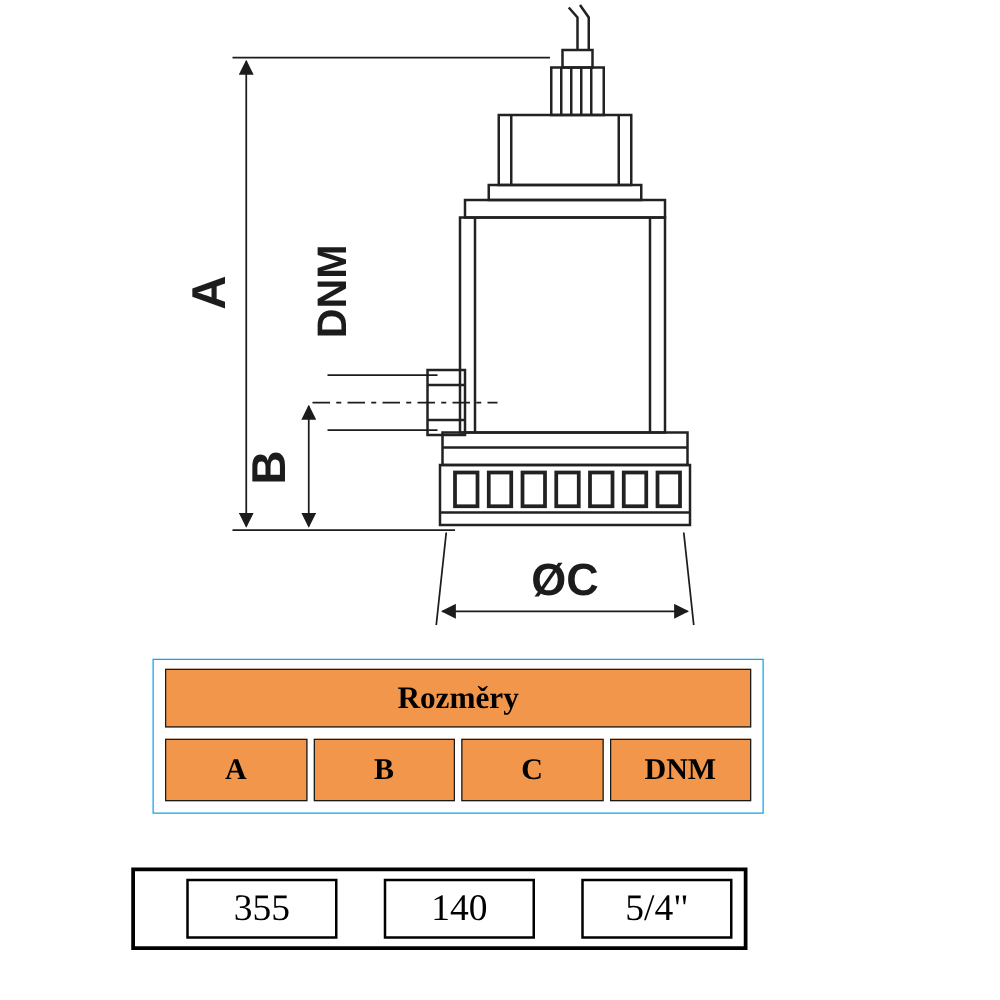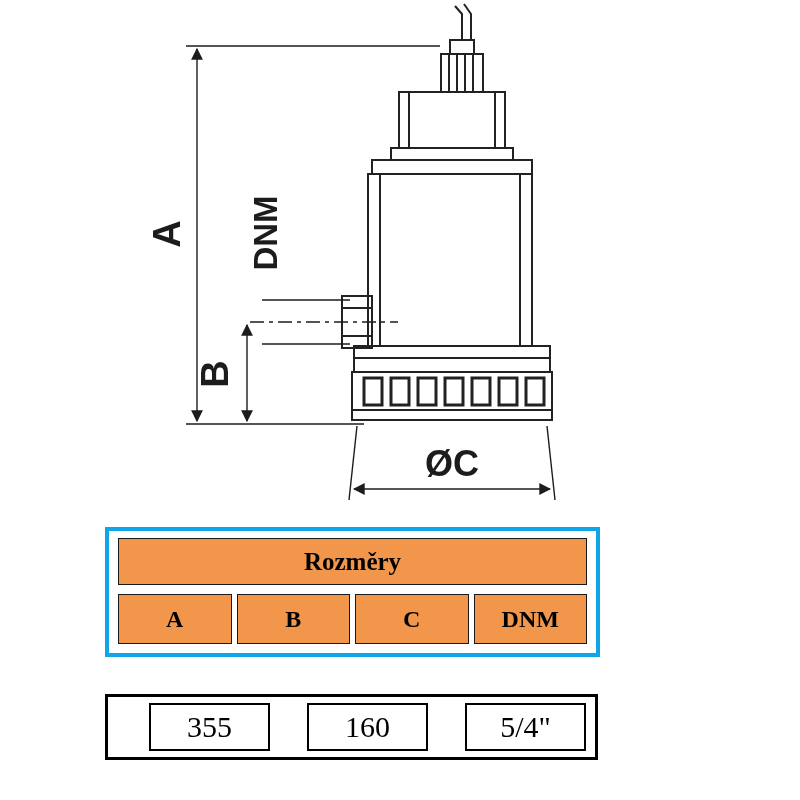--- a/index.html
+++ b/index.html
@@ -7,22 +7,22 @@
     position:relative;width:800px;height:800px;background:#fff;overflow:hidden;
     font-family:"Liberation Serif", serif;color:#000;
   }
   .drawing{position:absolute;left:0;top:0;width:800px;height:520px;}
   .dim-label{
     font-family:"Liberation Sans", sans-serif;
     font-weight:bold;fill:#1c1c1c;
   }
   
   .dim-table{
-    position:absolute;left:105px;top:527px;width:469px;
-    border:4px solid #0ea5e9;background:#fff;padding:7px 9px 9px 9px;
+    position:absolute;left:122px;top:527px;width:469px;
+    border:1px solid #0ea5e9;background:#fff;padding:7px 9px 9px 9px;
   }
   .title-cell{
     height:45px;background:#F2964B;border:1px solid #1a1a1a;
     display:flex;align-items:center;justify-content:center;
     font-weight:bold;font-size:25px;
   }
   .col-row{display:flex;gap:5px;margin-top:9px;}
   .cell{
     flex:1;display:flex;align-items:center;justify-content:center;
   }
@@ -128,17 +128,17 @@
     <div class="col-row">
       <div class="cell orange">A</div>
       <div class="cell orange">B</div>
       <div class="cell orange">C</div>
       <div class="cell orange">DNM</div>
     </div>
   </div>
 
   <div class="val-table">
     <div class="cell white">355</div>
-    <div class="cell white">160</div>
+    <div class="cell white">140</div>
     <div class="cell white">5/4"</div>
   </div>
 
 </div>
 
 </body></html>

